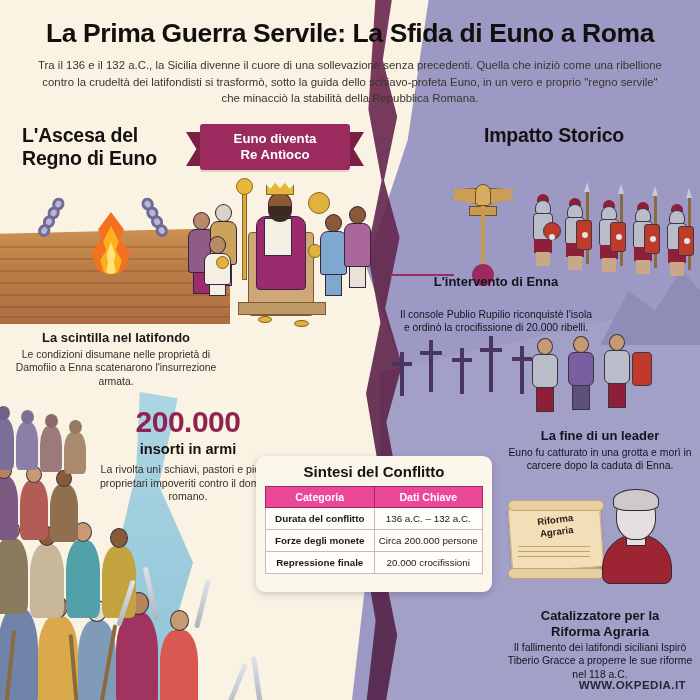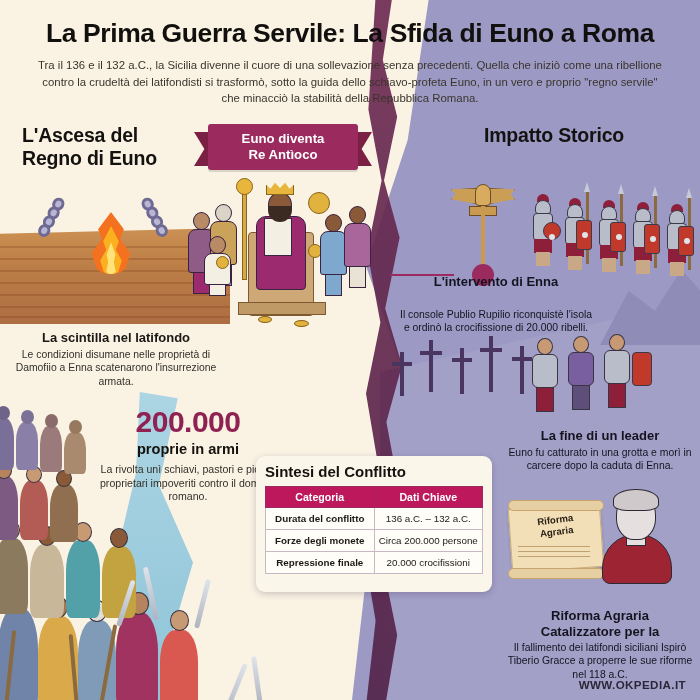--- a/index.html
+++ b/index.html
@@ -83,21 +83,21 @@
 
   
   .sec-head {
     position: absolute; font-size: 19.5px; font-weight: 700; color: #141210;
     line-height: 23px; letter-spacing: -0.2px;
   }
   .sec-left { left: 22px; top: 124px; }
   .sec-right { left: 484px; top: 124px; }
 
   
-  .ribbon-wrap { position:absolute; left:208px; top:124px; width:150px; height:52px; }
+  .ribbon-wrap { position:absolute; left:200px; top:124px; width:150px; height:52px; }
   .ribbon-tail {
     position:absolute; top:8px; width:26px; height:34px; background:#7b1f45;
   }
   .ribbon-tail.l { left:-14px; clip-path: polygon(0 0,100% 0,100% 100%,0 100%,40% 50%); }
   .ribbon-tail.r { right:-14px; clip-path: polygon(0 0,100% 0,60% 50%,100% 100%,0 100%); }
   .ribbon-body {
     position:absolute; left:0; top:0; width:150px; height:46px;
     background:#9b2a5e; border-radius:3px;
     display:flex; align-items:center; justify-content:center;
     box-shadow:0 2px 0 rgba(0,0,0,.12);
@@ -126,24 +126,24 @@
     position:absolute; left:96px; top:463px; width:184px; text-align:center;
     font-size:10.6px; color:#34302a; line-height:13.6px;
   }
 
   
   .card {
     position:absolute; left:256px; top:456px; width:236px; height:136px;
     background:#fbf6ea; border-radius:9px; box-shadow:0 2px 7px rgba(40,20,60,.22);
     padding:7px 9px 9px;
   }
-  .card-title { text-align:left; font-size:15px; font-weight:700; color:#15120f; margin-bottom:6px; }
+  .card-title { text-align:center; font-size:15px; font-weight:700; color:#15120f; margin-bottom:6px; }
   table { width:100%; border-collapse:collapse; table-layout:fixed; }
   thead th {
-    background:#be185d; color:#fff; font-size:10.6px; font-weight:700;
+    background:#ec4899; color:#fff; font-size:10.6px; font-weight:700;
     padding:4px 2px; text-align:center; border:1px solid #9b2a5e;
   }
   tbody td {
     font-size:9.8px; color:#1d1a16; padding:5px 3px; text-align:center;
     border:1px solid #c9b7c4; background:#fffdf7;
   }
   tbody td.k { font-weight:700; }
 
   
   .scroll-wrap { position:absolute; left:502px; top:498px; width:112px; height:84px; }
@@ -502,27 +502,27 @@
 
   <div class="cap-title light" style="left:398px; top:274px; width:196px;">
     <div>L'intervento di Enna</div>
   </div>
   <div class="cap-body light" style="left:400px; top:308px; width:192px;">Il console Publio Rupilio riconquistè l'isola e ordinò la crocifissione di 20.000 ribelli.</div>
 
   <div class="cap-title light" style="left:506px; top:428px; width:188px;">La fine di un leader</div>
   <div class="cap-body light" style="left:506px; top:446px; width:188px;">Euno fu catturato in una grotta e morì in carcere dopo la caduta di Enna.</div>
 
   <div class="cap-title light" style="left:504px; top:608px; width:192px;">
+    <div>Catalizzatore per la</div>
     <div>Riforma Agraria</div>
-    <div>Catalizzatore per la</div>
   </div>
   <div class="cap-body light" style="left:502px; top:641px; width:196px;">Il fallimento dei latifondi siciliani Ispirò Tiberio Gracce a properre le sue riforme nel 118 a.C.</div>
 
   <div class="stat-num">200.000</div>
-  <div class="stat-label">proprie in armi</div>
+  <div class="stat-label">insorti in armi</div>
   <div class="stat-body">La rivolta unì schiavi, pastori e piccoli proprietari impoveriti contro il dominio romano.</div>
 
   <div class="card">
     <div class="card-title">Sintesi del Conflitto</div>
     <table>
       <thead>
         <tr>
           <th>Categoria</th>
           <th>Dati Chiave</th>
         </tr>

